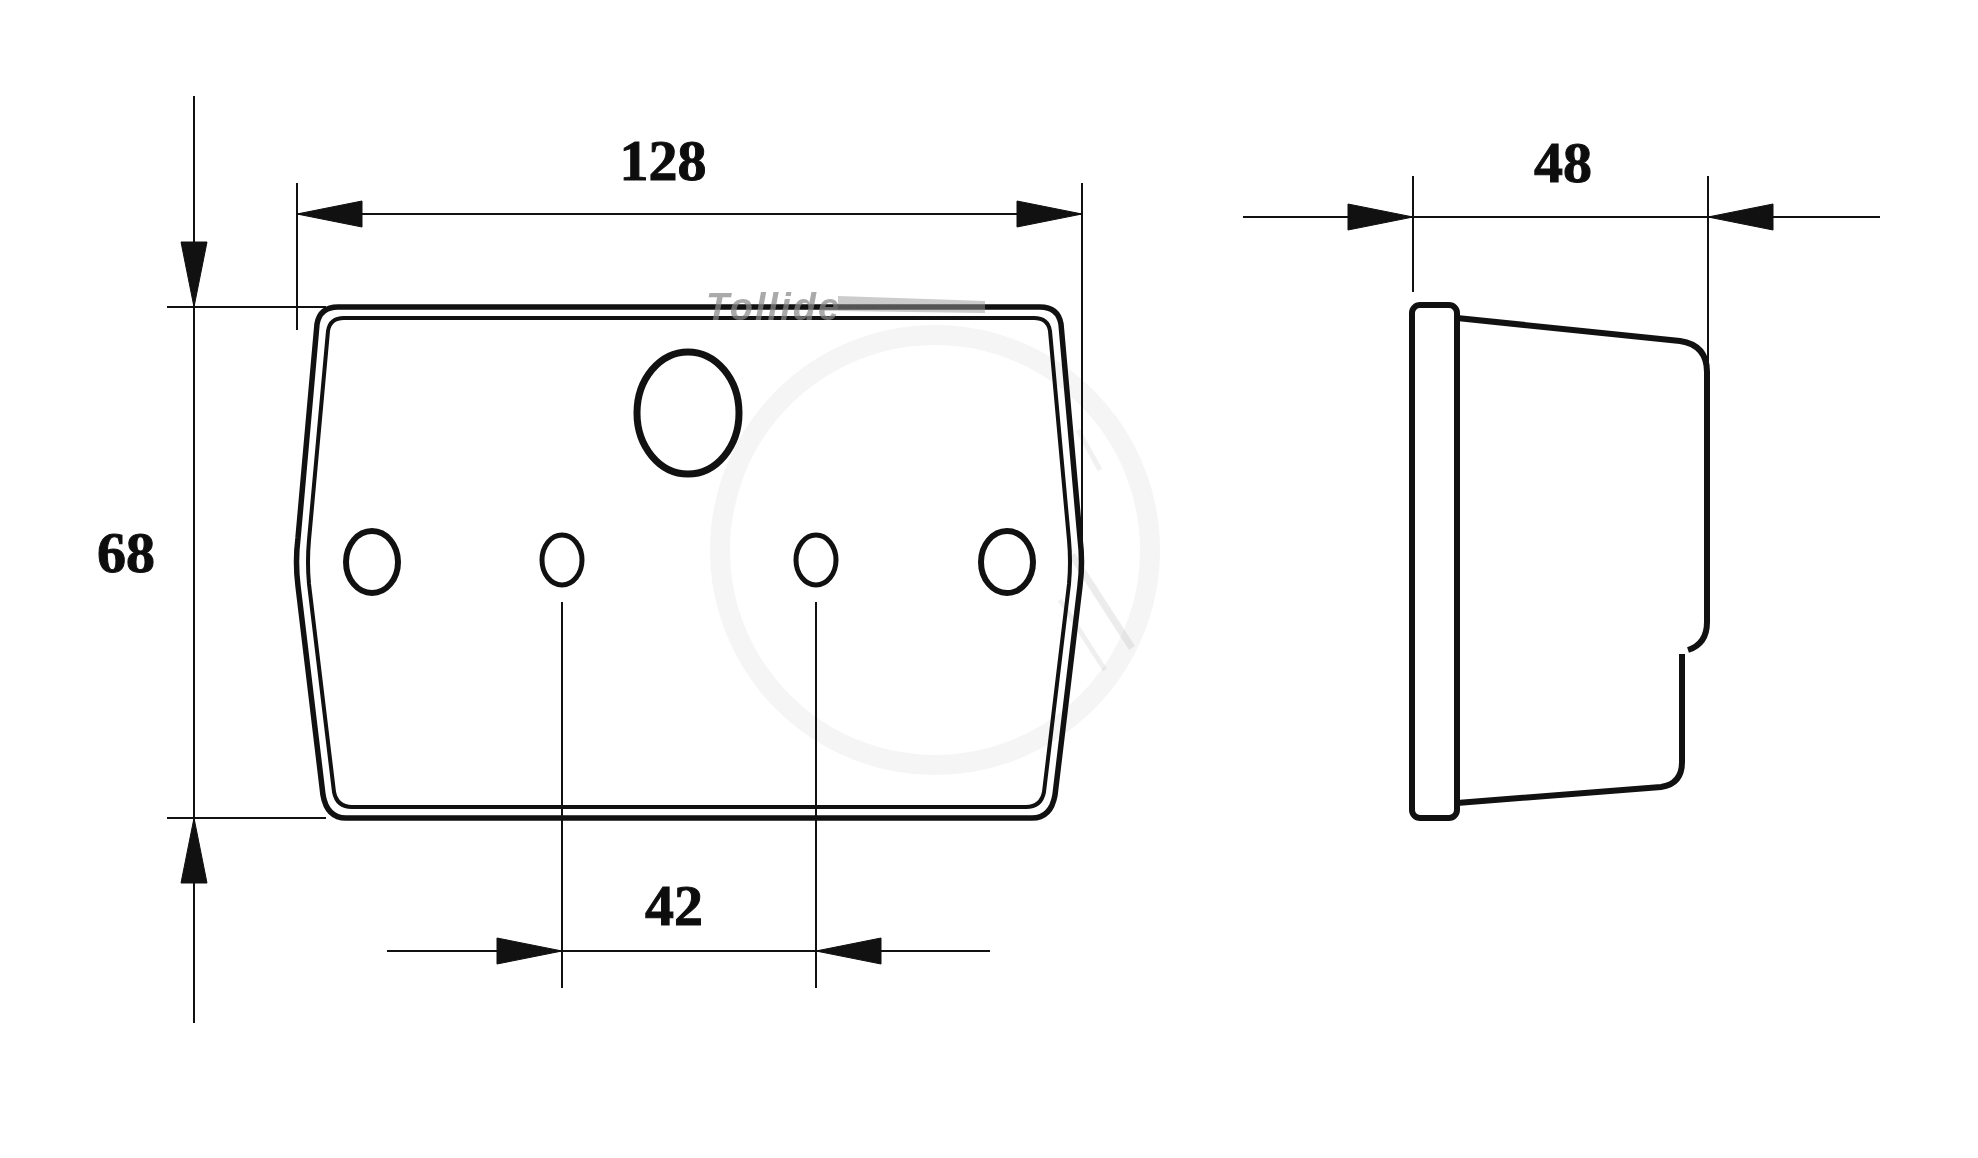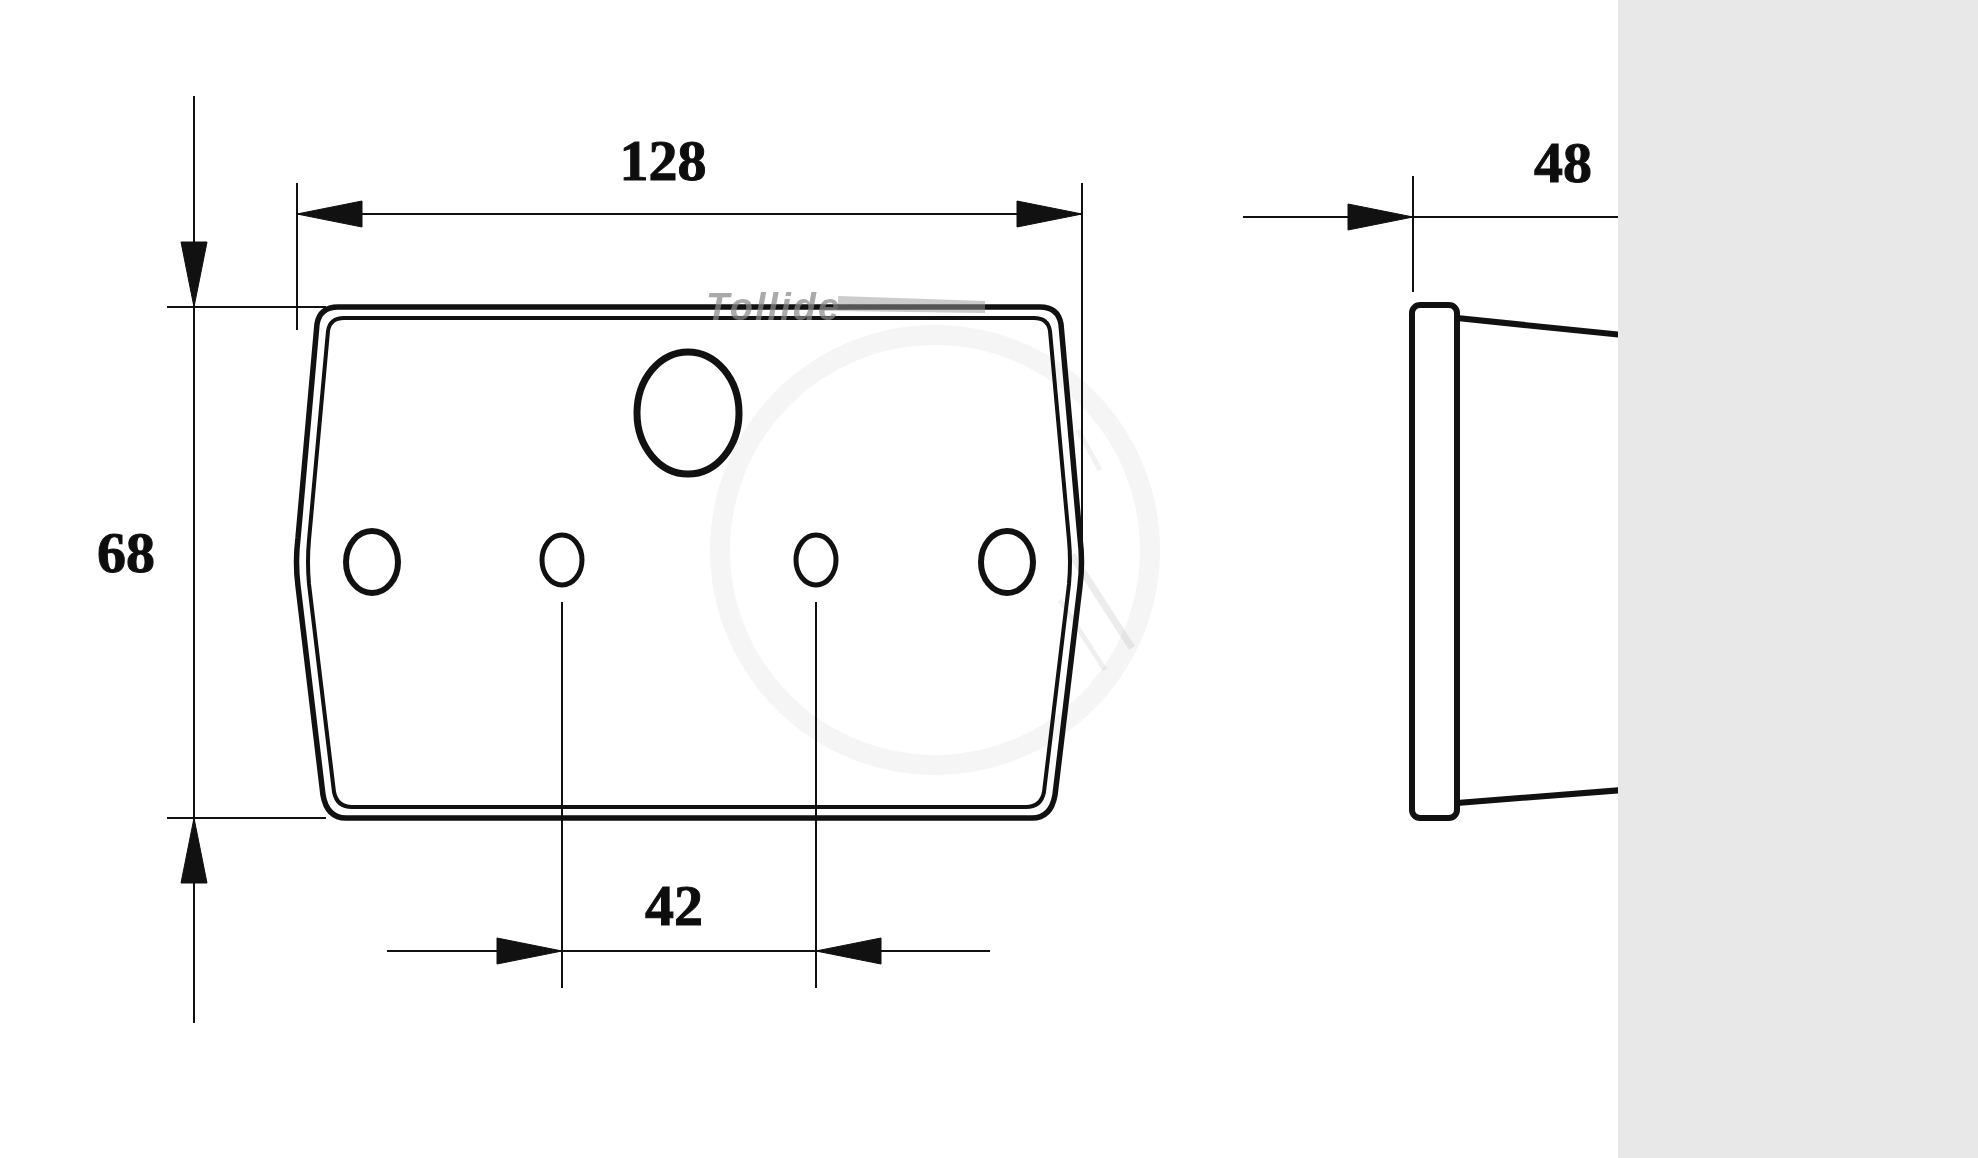--- a/index.html
+++ b/index.html
@@ -1,18 +1,18 @@
 <!DOCTYPE html>
 <html><head>
 <meta charset="utf-8">
 <style>
   html,body{margin:0;padding:0;background:#e8e8e8;}
   .canvas{
     position:relative;
-    width:1618px;height:1158px;
+    width:1978px;height:1158px;
     background:#ffffff;
     overflow:hidden;
     font-family:"Liberation Serif", serif;
   }
   svg{display:block;width:1978px;height:1158px;}
   .dim-label{
     font-family:"Liberation Serif", serif;
     font-weight:700;
     font-size:58px;
     fill:#0d0d0d;

